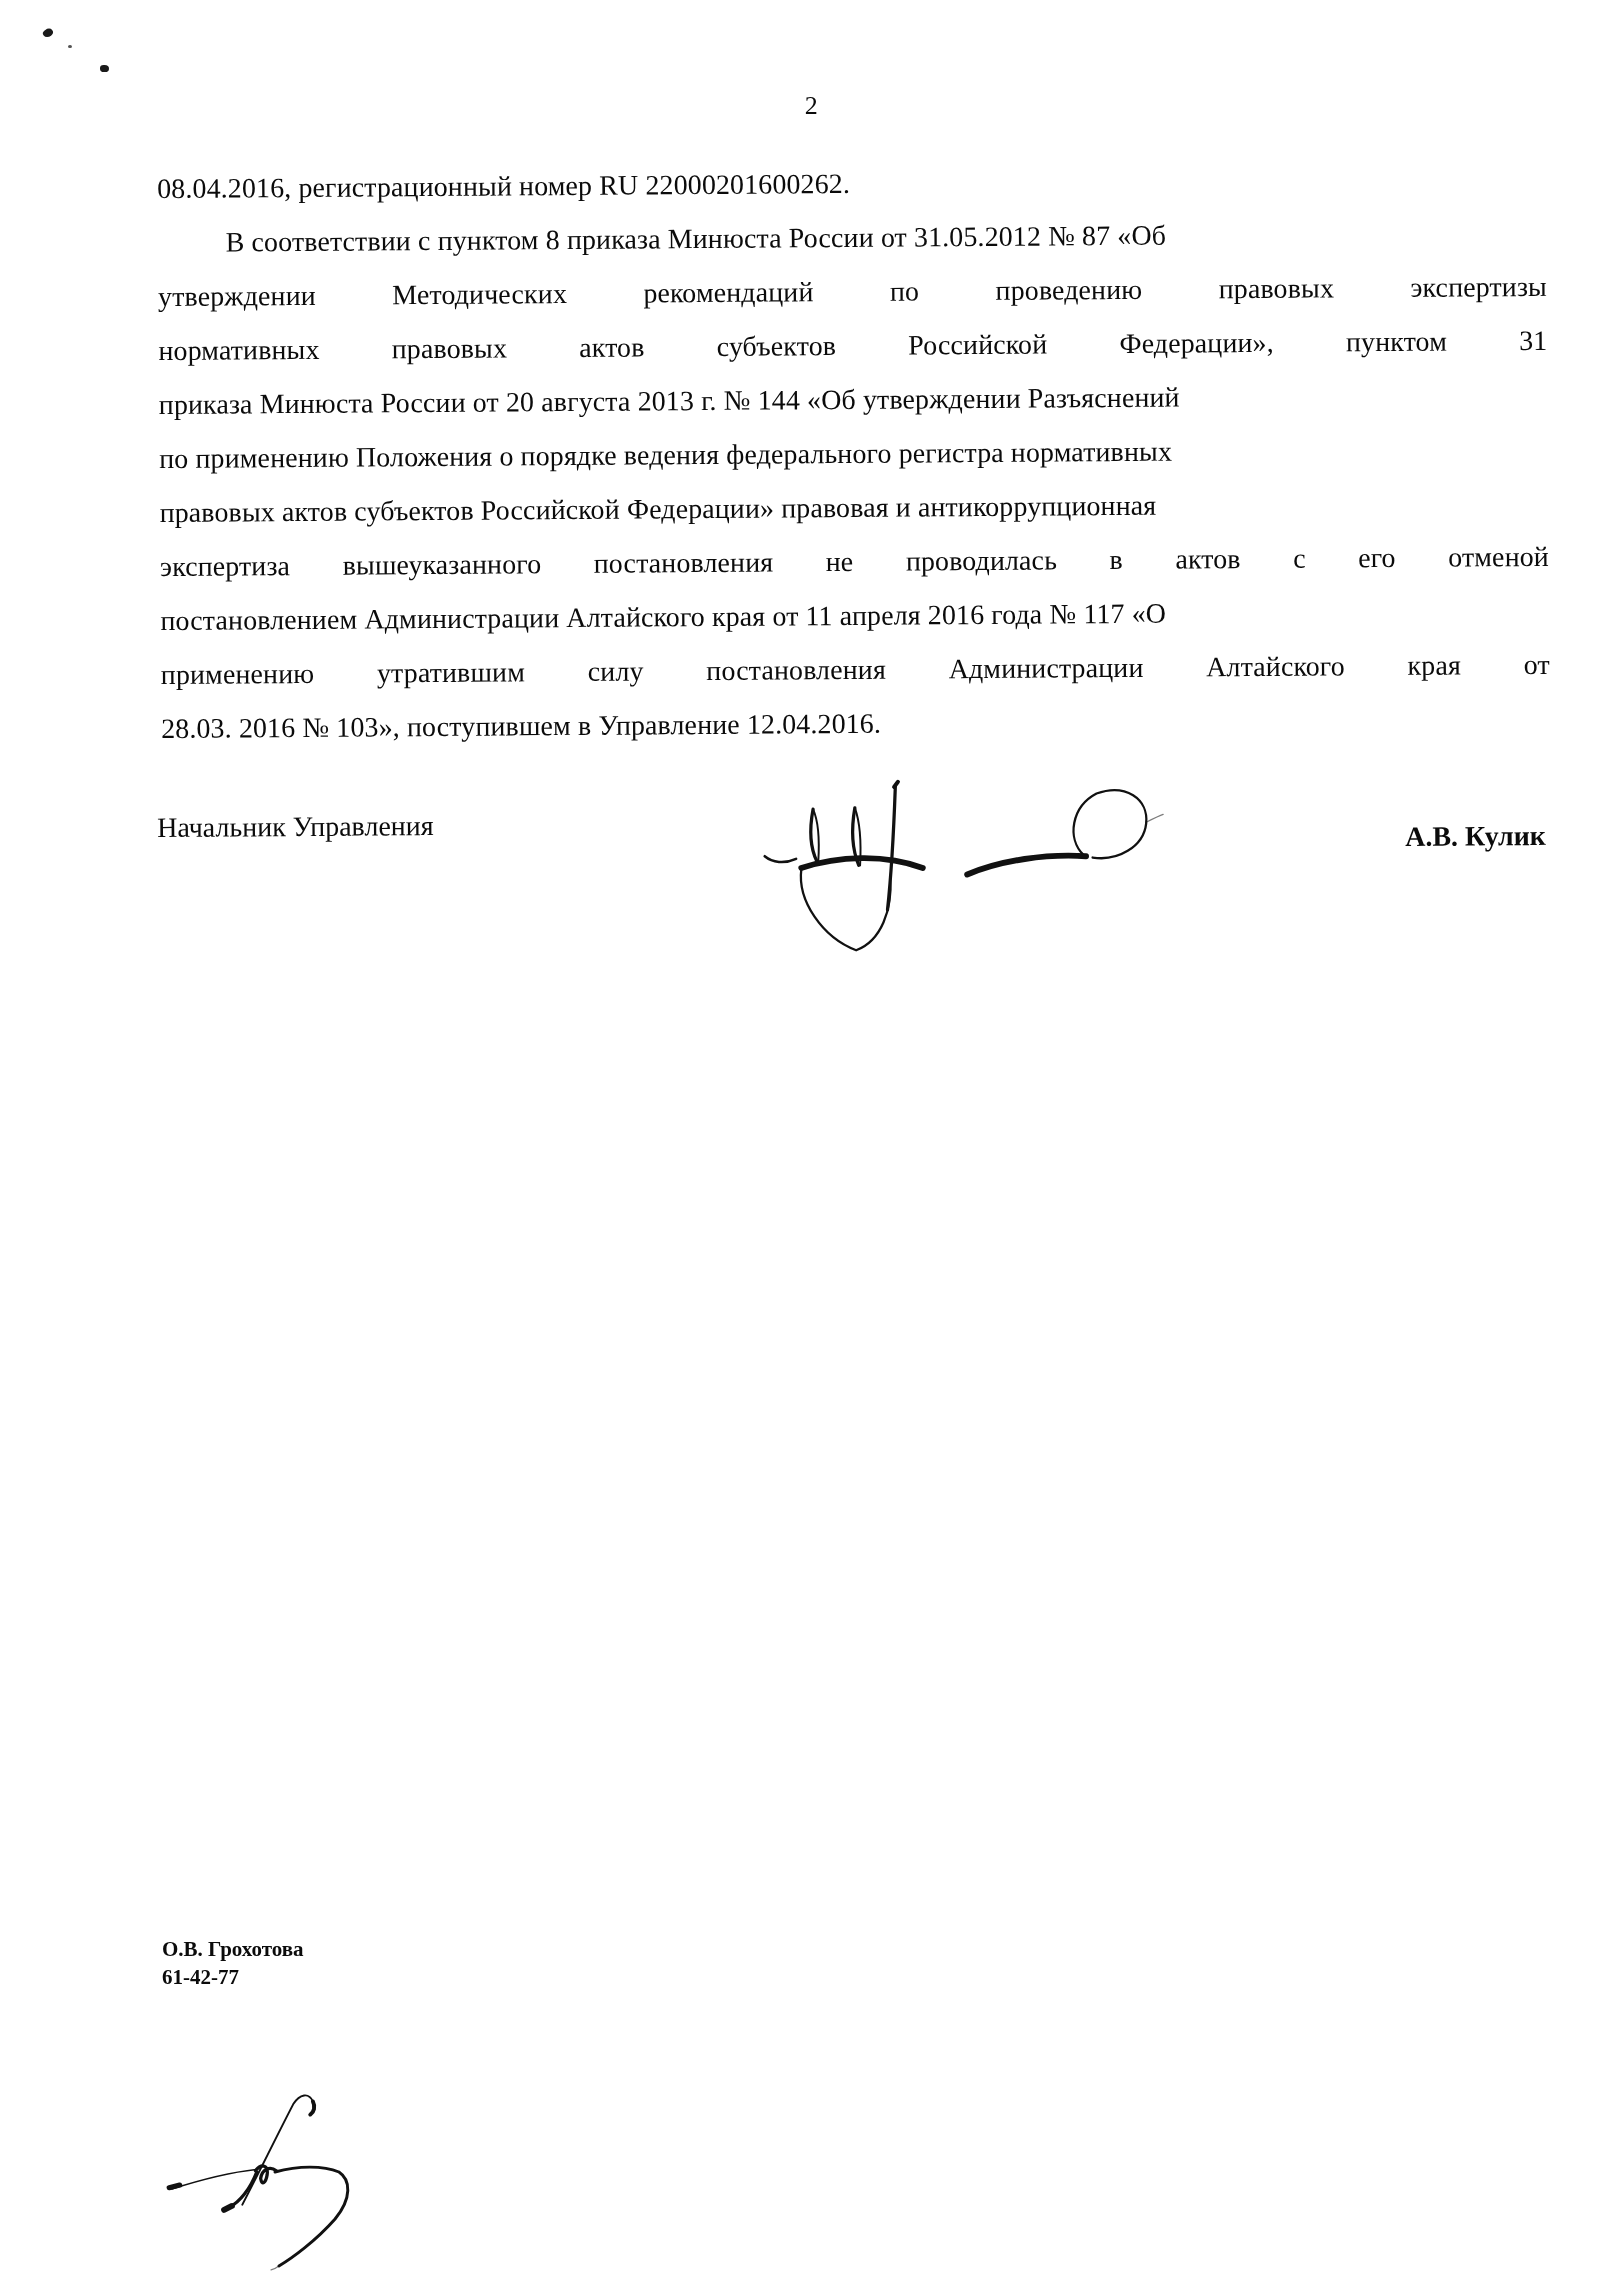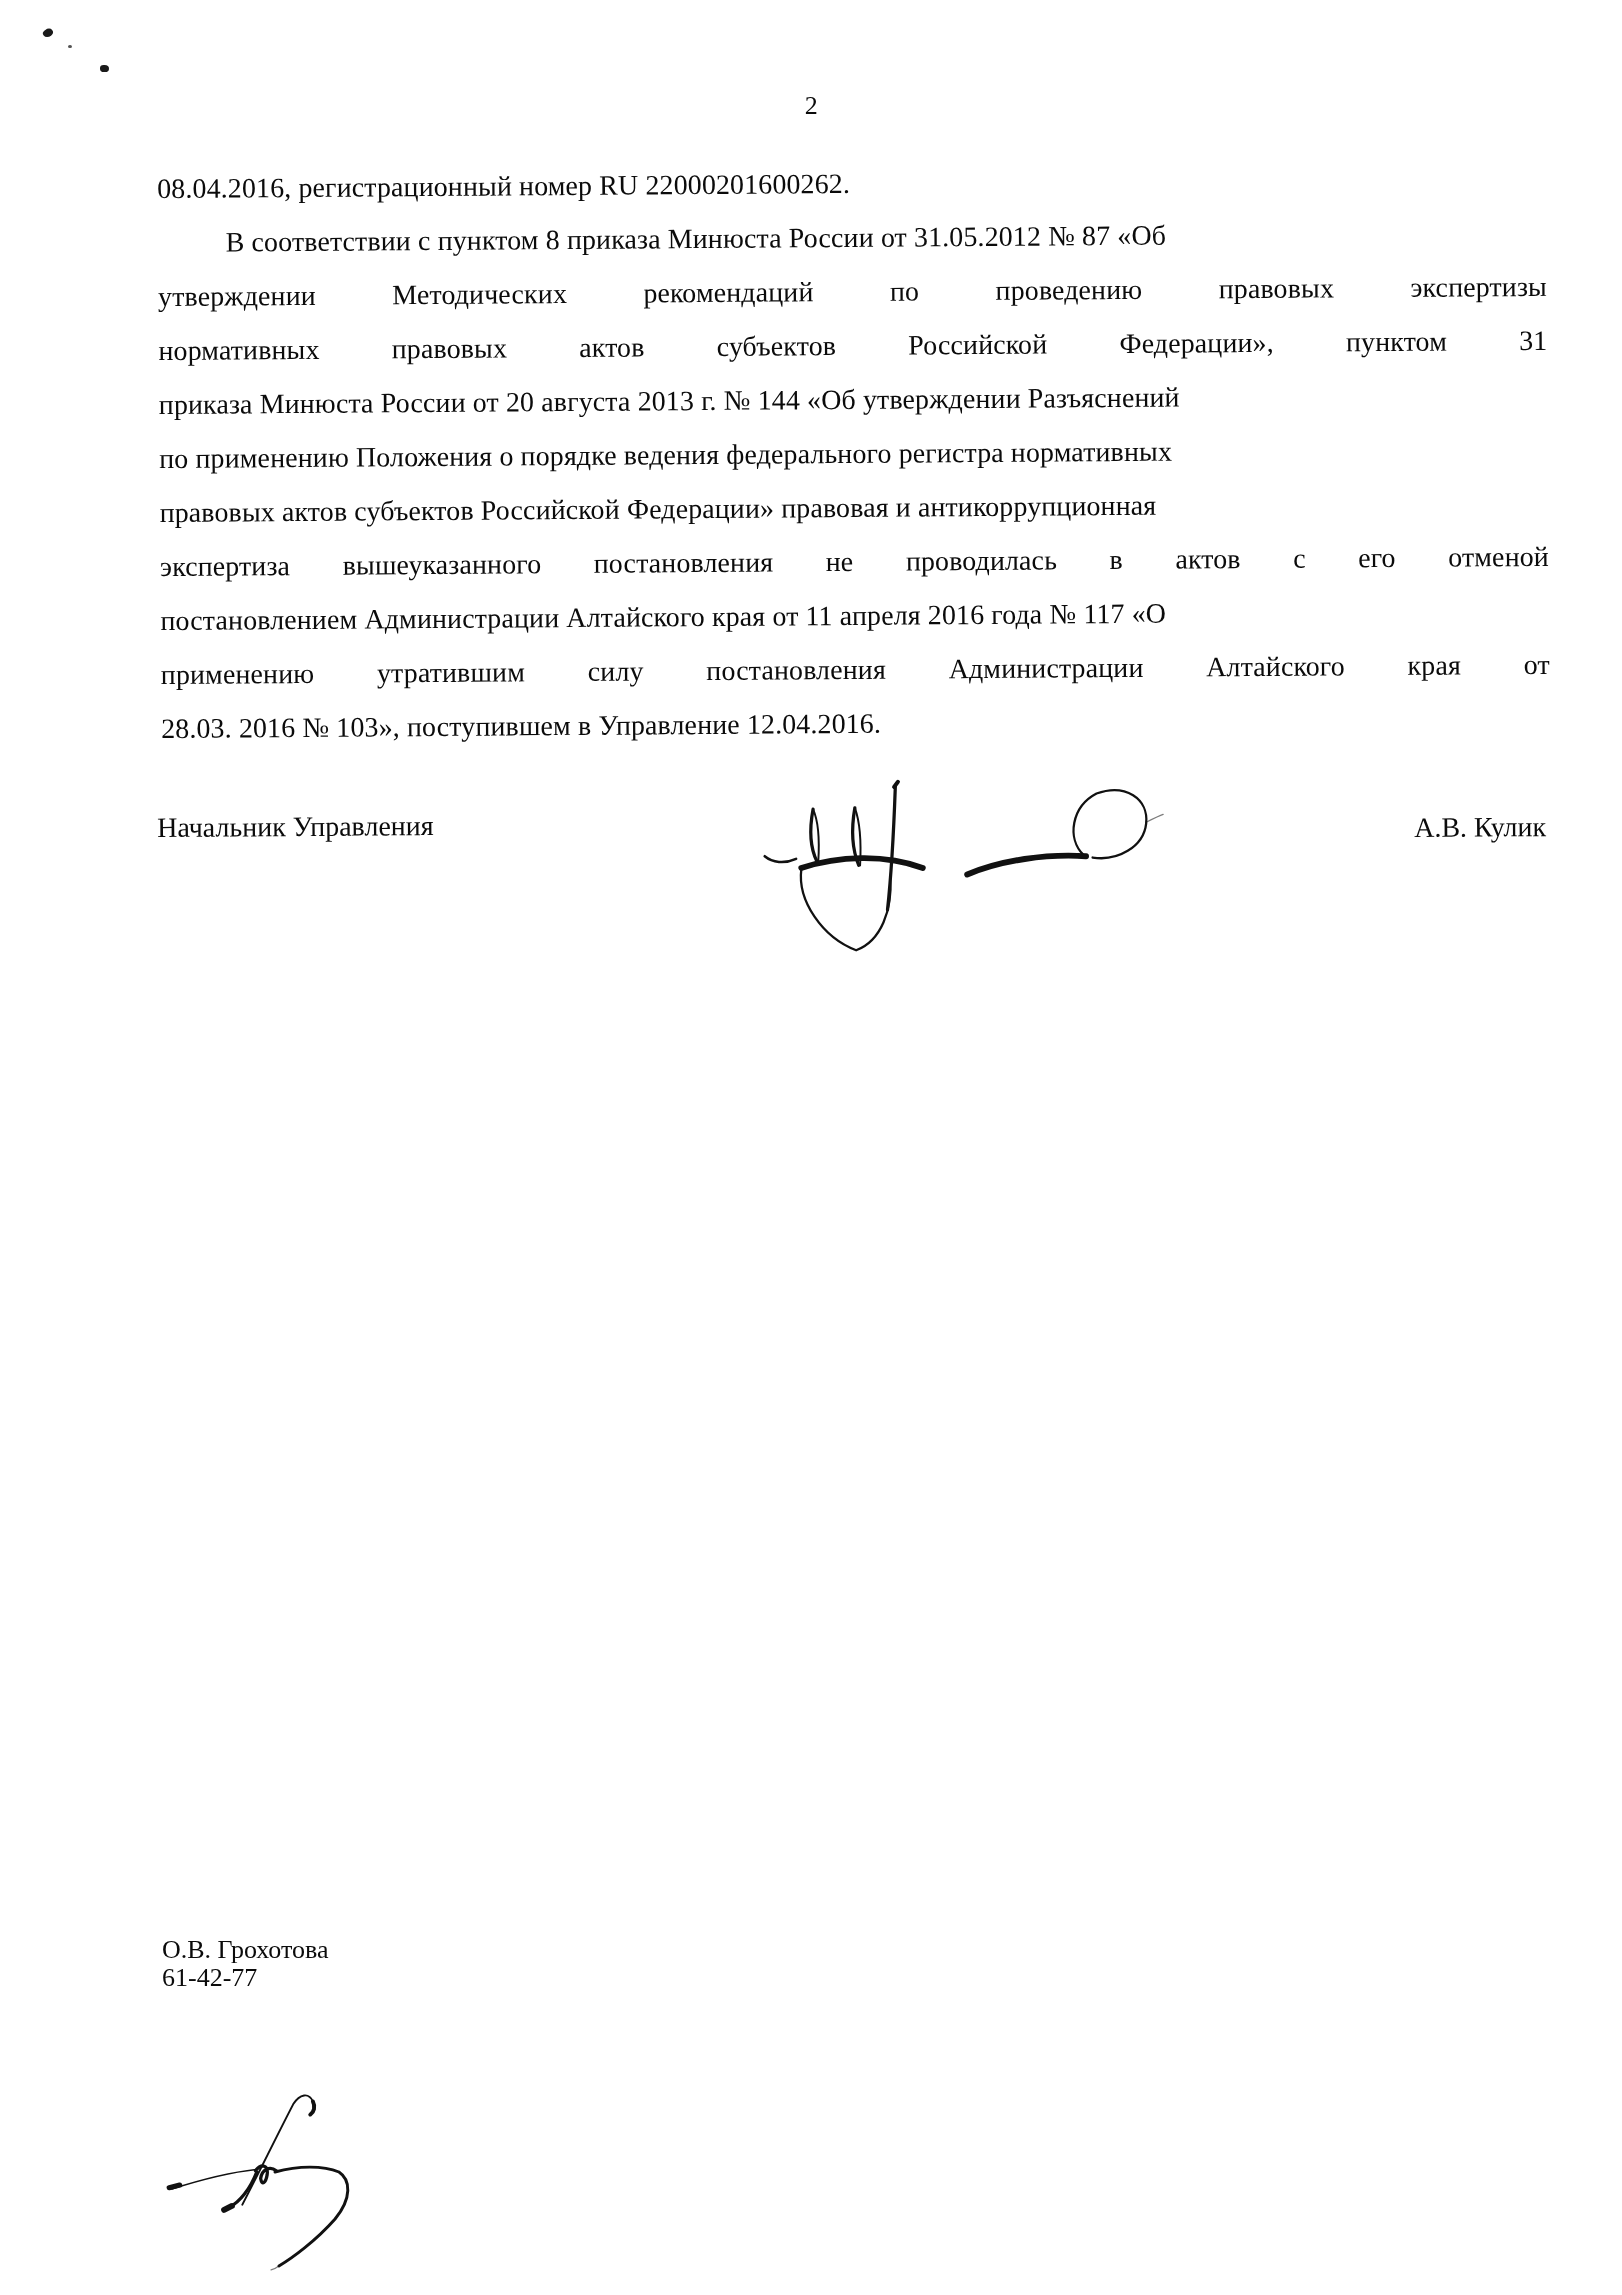--- a/index.html
+++ b/index.html
@@ -78,42 +78,44 @@
     position: absolute;
     left: 0;
     top: 0;
     font-size: 28px;
     line-height: 43px;
     white-space: nowrap;
   }
   .sig-name {
     position: absolute;
     right: 0;
-    top: 0;
+    top: 9px;
     font-size: 28px;
     line-height: 43px;
     white-space: nowrap;
+    font-weight: bold;
   }
   .sig-mark {
     position: absolute;
     left: 602px;
     top: -36px;
     width: 419px;
     height: 209px;
     pointer-events: none;
   }
   .sig-mark svg, .sig-bottom svg { display: block; overflow: visible; }
 
   
   .footer-block {
     position: absolute;
     left: 162px;
     top: 1936px;
-    font-size: 26px;
+    font-size: 21px;
     line-height: 27.5px;
+    font-weight: bold;
   }
   .footer-block div { white-space: nowrap; }
 
   
   .sig-bottom {
     position: absolute;
     left: 164px;
     top: 2074px;
     width: 222px;
     height: 196px;

